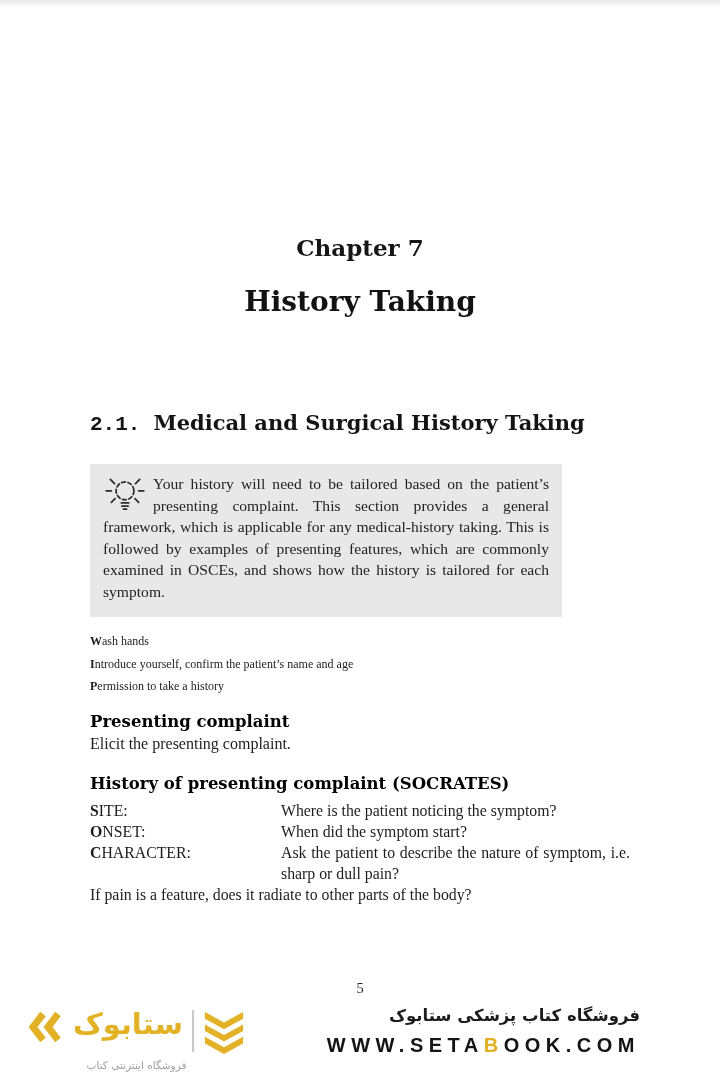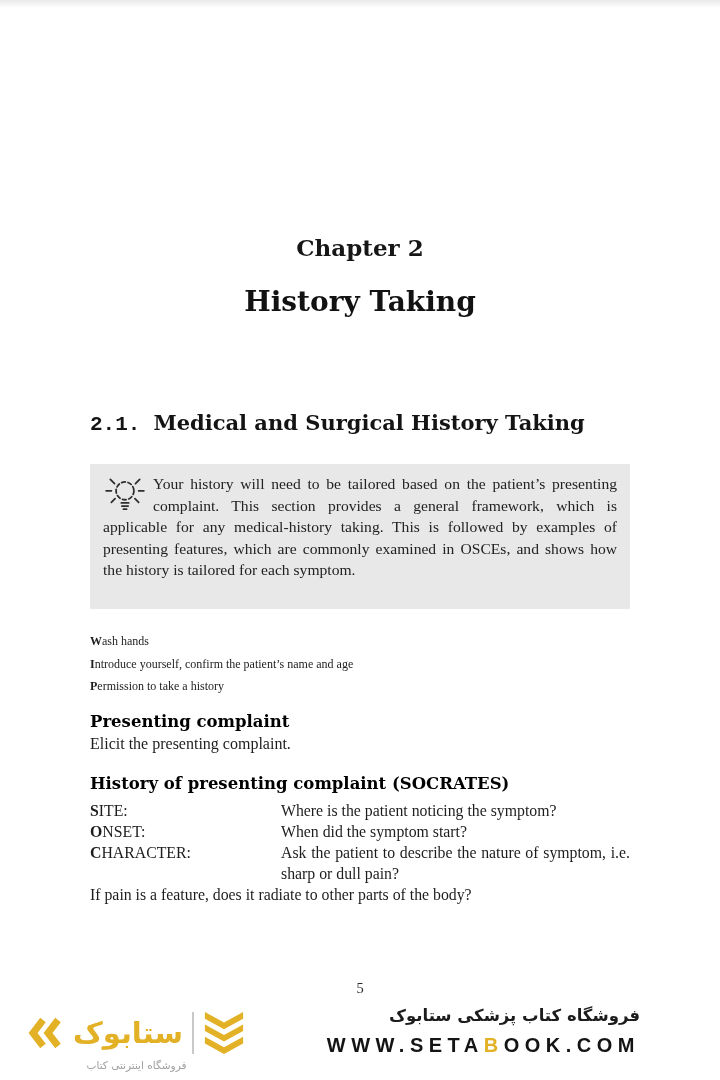--- a/index.html
+++ b/index.html
@@ -12,22 +12,22 @@
 
   .chapter-label { position:absolute; top:234px; left:0; width:100%; text-align:center;
                    font-family:"DejaVu Serif", serif; font-weight:700; font-size:23px; color:#161616; }
   .chapter-title { position:absolute; top:285px; left:0; width:100%; text-align:center;
                    font-family:"DejaVu Serif", serif; font-weight:700; font-size:28px; color:#121212; }
 
   .section-heading { position:absolute; top:410px; left:90px; width:560px;
                      font-family:"DejaVu Serif", serif; font-weight:700; font-size:21px; color:#141414; }
   .sec-num { margin-right:13px;font-family:Liberation Mono, monospace; }
 
-  .tip-box { position:absolute; top:464px; left:90px; width:540px; background:#e8e8e8;
-             padding:9px 13px 28px 13px; font-size:15.6px; line-height:21.6px;
+  .tip-box { position:absolute; top:464px; left:90px; width:472px; background:#e8e8e8;
+             padding:9px 13px 14px 13px; font-size:15.6px; line-height:21.6px;
              text-align:justify; color:#222; }
   .bulb { float:left; width:50px; height:40px; padding-top:2px; }
 
   .checklist { position:absolute; top:630px; left:90px; width:540px; font-size:12px; line-height:22.5px; color:#1d1d1d; }
   .checklist b { font-weight:700; }
 
   .block-pc { position:absolute; top:712px; left:90px; width:540px; }
   .block-pc h3, .soc h3 { font-family:"DejaVu Serif", serif; font-weight:700; font-size:16.5px; color:#000000; }
   .block-pc h3 { margin-bottom:4px; }
   .block-pc p { font-size:16px; color:#1d1d1d; }
@@ -38,41 +38,41 @@
   .soc-row { display:flex; }
   .soc-term { width:191px; font-size:15.8px; line-height:21px; color:#1d1d1d; }
   .soc-term b { font-weight:700; }
   .soc-def { flex:1; font-size:15.8px; line-height:21px; text-align:justify; color:#1d1d1d; }
 
   .page-number { position:absolute; top:980px; left:0; width:100%; text-align:center; font-size:14.5px; color:#2a2a2a; }
 
   .footer { position:absolute; left:0; right:0; top:1000px; height:80px; background:#ffffff; }
 
   .logo { position:absolute; left:28px; top:10px; cursor:pointer; }
-  .logo-row { display:flex; align-items:center; gap:9px; }
+  .logo-row { display:flex; align-items:flex-start; gap:9px; }
   .logo-fa { font-family:"DejaVu Sans", sans-serif; font-weight:700; font-size:29px;
              color:#E3B126; direction:rtl; line-height:1; }
   .logo-divider { width:2px; height:42px; background:#c9c9c9; }
   .logo-sub { font-family:"DejaVu Sans", sans-serif; font-size:10.5px; color:#a0a0a0;
               text-align:center; margin-top:3px; direction:rtl; }
 
   .footer-right { position:absolute; right:80px; top:6px; text-align:right; }
   .store-fa { font-family:"DejaVu Sans", sans-serif; font-size:16.5px; font-weight:700;
               color:#1c1c1c; direction:rtl; }
   .website { margin-top:9px; font-family:"Liberation Sans", sans-serif; font-weight:700;
              font-size:20px; letter-spacing:5.5px; color:#141414; cursor:pointer; white-space:nowrap; }
   .website .gold { color:#E3B126; }
 </style>
 </head>
 <body>
 
 <div class="page">
   <div class="scan-top"></div>
 
-  <div class="chapter-label">Chapter 2</div>
+  <div class="chapter-label">Chapter 7</div>
   <div class="chapter-title">History Taking</div>
 
   <div class="section-heading">
     <span class="sec-num">2.1.</span><span>Medical and Surgical History Taking</span>
   </div>
 
   <div class="tip-box">
     <span class="bulb">
       <svg width="44" height="38" viewBox="0 0 42 36">
         <g stroke="#2e2e2e" stroke-width="1.7" fill="none" stroke-linecap="round">

